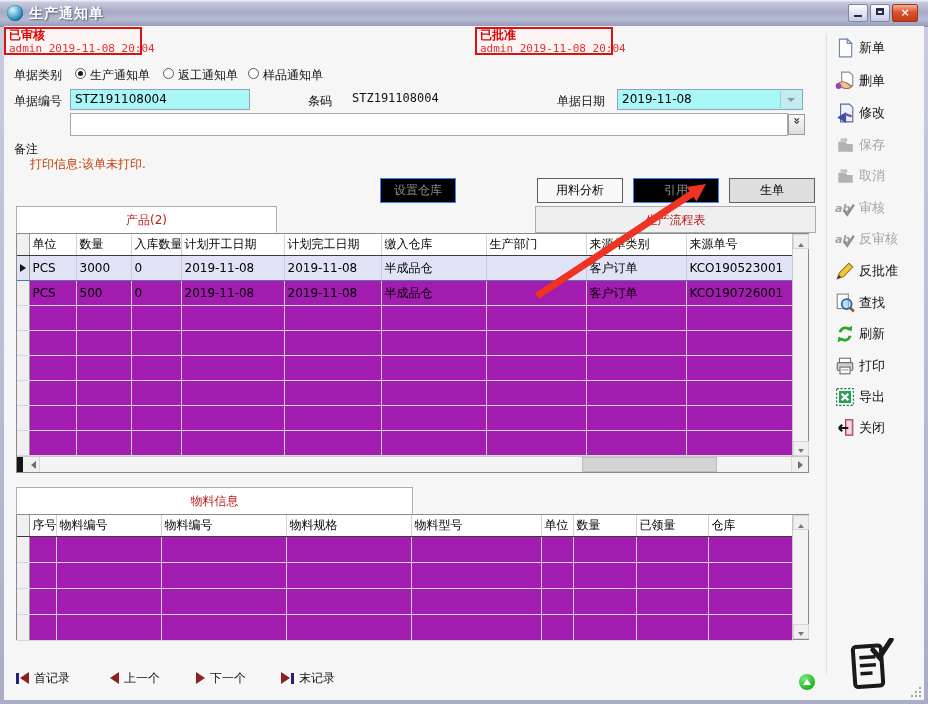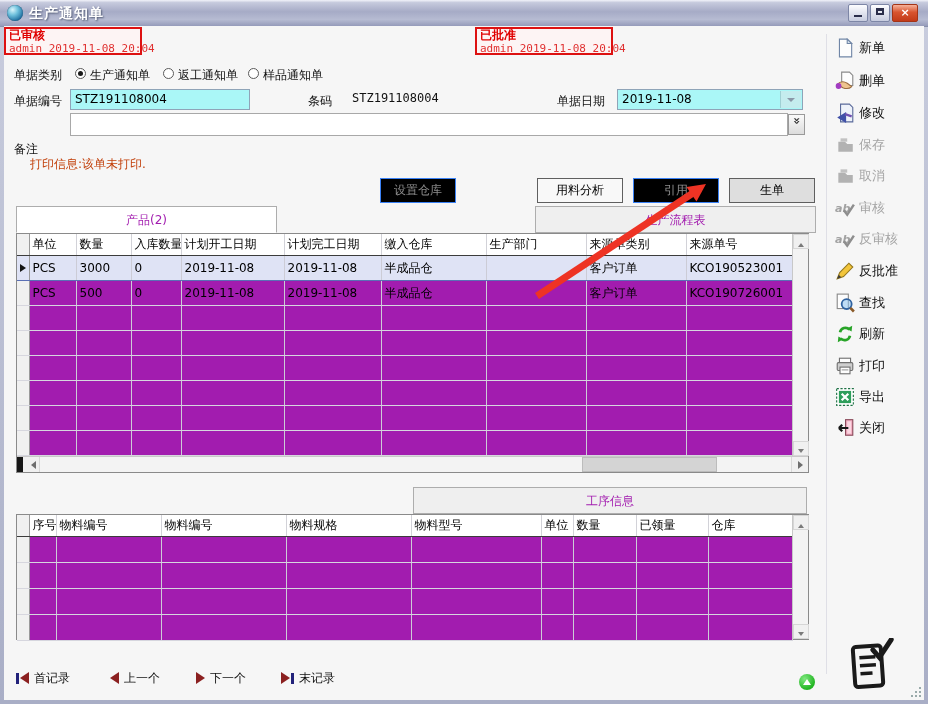--- a/index.html
+++ b/index.html
@@ -44,21 +44,21 @@
   .chev-btn span{display:inline-block;transform:rotate(90deg) translateX(-1px);font-weight:bold;}
   .barcode-val{font-family:"DejaVu Sans Mono","Liberation Mono",monospace;font-size:12px;}
   .print-info{position:absolute;left:26px;top:130px;font-size:12px;color:#c2410c;}
   
   .abtn{position:absolute;top:152px;height:25px;font-size:12px;text-align:center;line-height:23px;box-sizing:border-box;}
   .abtn.on{background:#f8f8f8;border:1px solid #5f5f5f;color:#000;}
   .abtn.on.gray{background:#dedede;}
   .abtn.off{background:#000000;border:1px solid #3b82f6;color:#8e8e8e;}
   
   .tab{position:absolute;height:27px;box-sizing:border-box;font-size:12px;text-align:center;line-height:26px;
-    background:#efefef;border:1px solid #adadad;color:#a21caf;}
+    background:#efefef;border:1px solid #adadad;color:#b91c1c;}
   .tab.active{background:#ffffff;border-bottom:1px solid #ffffff;z-index:2;}
   
   .grid-box{position:absolute;border:1px solid #8a8a8a;background:#fff;box-sizing:content-box;}
   table.grid{border-collapse:collapse;table-layout:fixed;font-size:12px;background:#a21caf;}
   table.grid th{font-weight:normal;text-align:left;padding:0 3px;border-bottom:1px solid #3c3c3c;
     border-right:1px solid #d2d2d8;background:#fff;white-space:nowrap;overflow:hidden;height:21px;}
   table.grid td{padding:0 3px;border-right:1px solid #ccccd6;border-bottom:1px solid #d6d6de;
     white-space:nowrap;overflow:hidden;height:24px;}
   table.grid .sel{background:#f0f0f0;border-right:1px solid #9a9a9a;padding:0;}
   table.grid tr.selected td{background:#dfe3f5;border-top:1px solid #5a6fb5;border-bottom:1px solid #5a6fb5;}
@@ -298,21 +298,21 @@
         <div class="sb-btn sb-down"></div>
       </div>
       <div class="hscroll" style="left:0;top:222px;width:791px;">
         <div class="hs-corner"></div>
         <div class="hs-left"></div>
         <div class="hs-thumb" style="left:565px;width:135px;"></div>
         <div class="hs-right"></div>
       </div>
     </div>
 
-    <div class="tab" style="left:409px;top:461px;width:394px;">工序信息</div>
+    <div class="tab active" style="left:12px;top:461px;width:397px;">物料信息</div>
 
     <div class="grid-box" style="left:12px;top:488px;width:791px;height:124px;">
       <table class="grid grid2" style="width:775px;">
         <colgroup>
           <col style="width:12px">
             <col style="width:27px">
             <col style="width:105px">
             <col style="width:125px">
           <col style="width:125px">
             <col style="width:130px">

